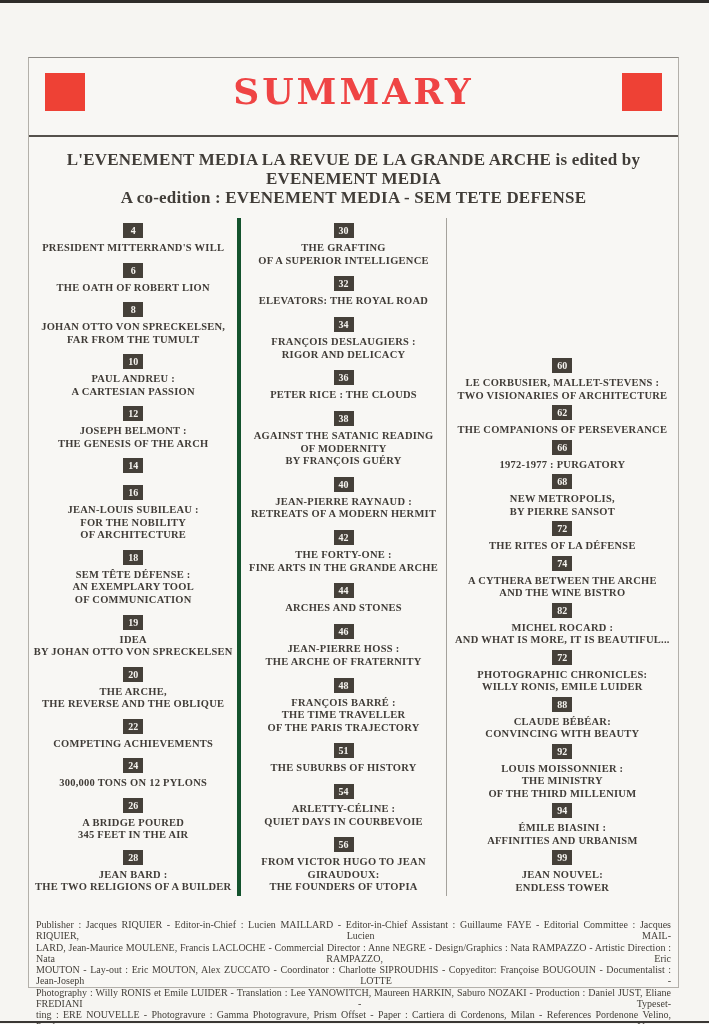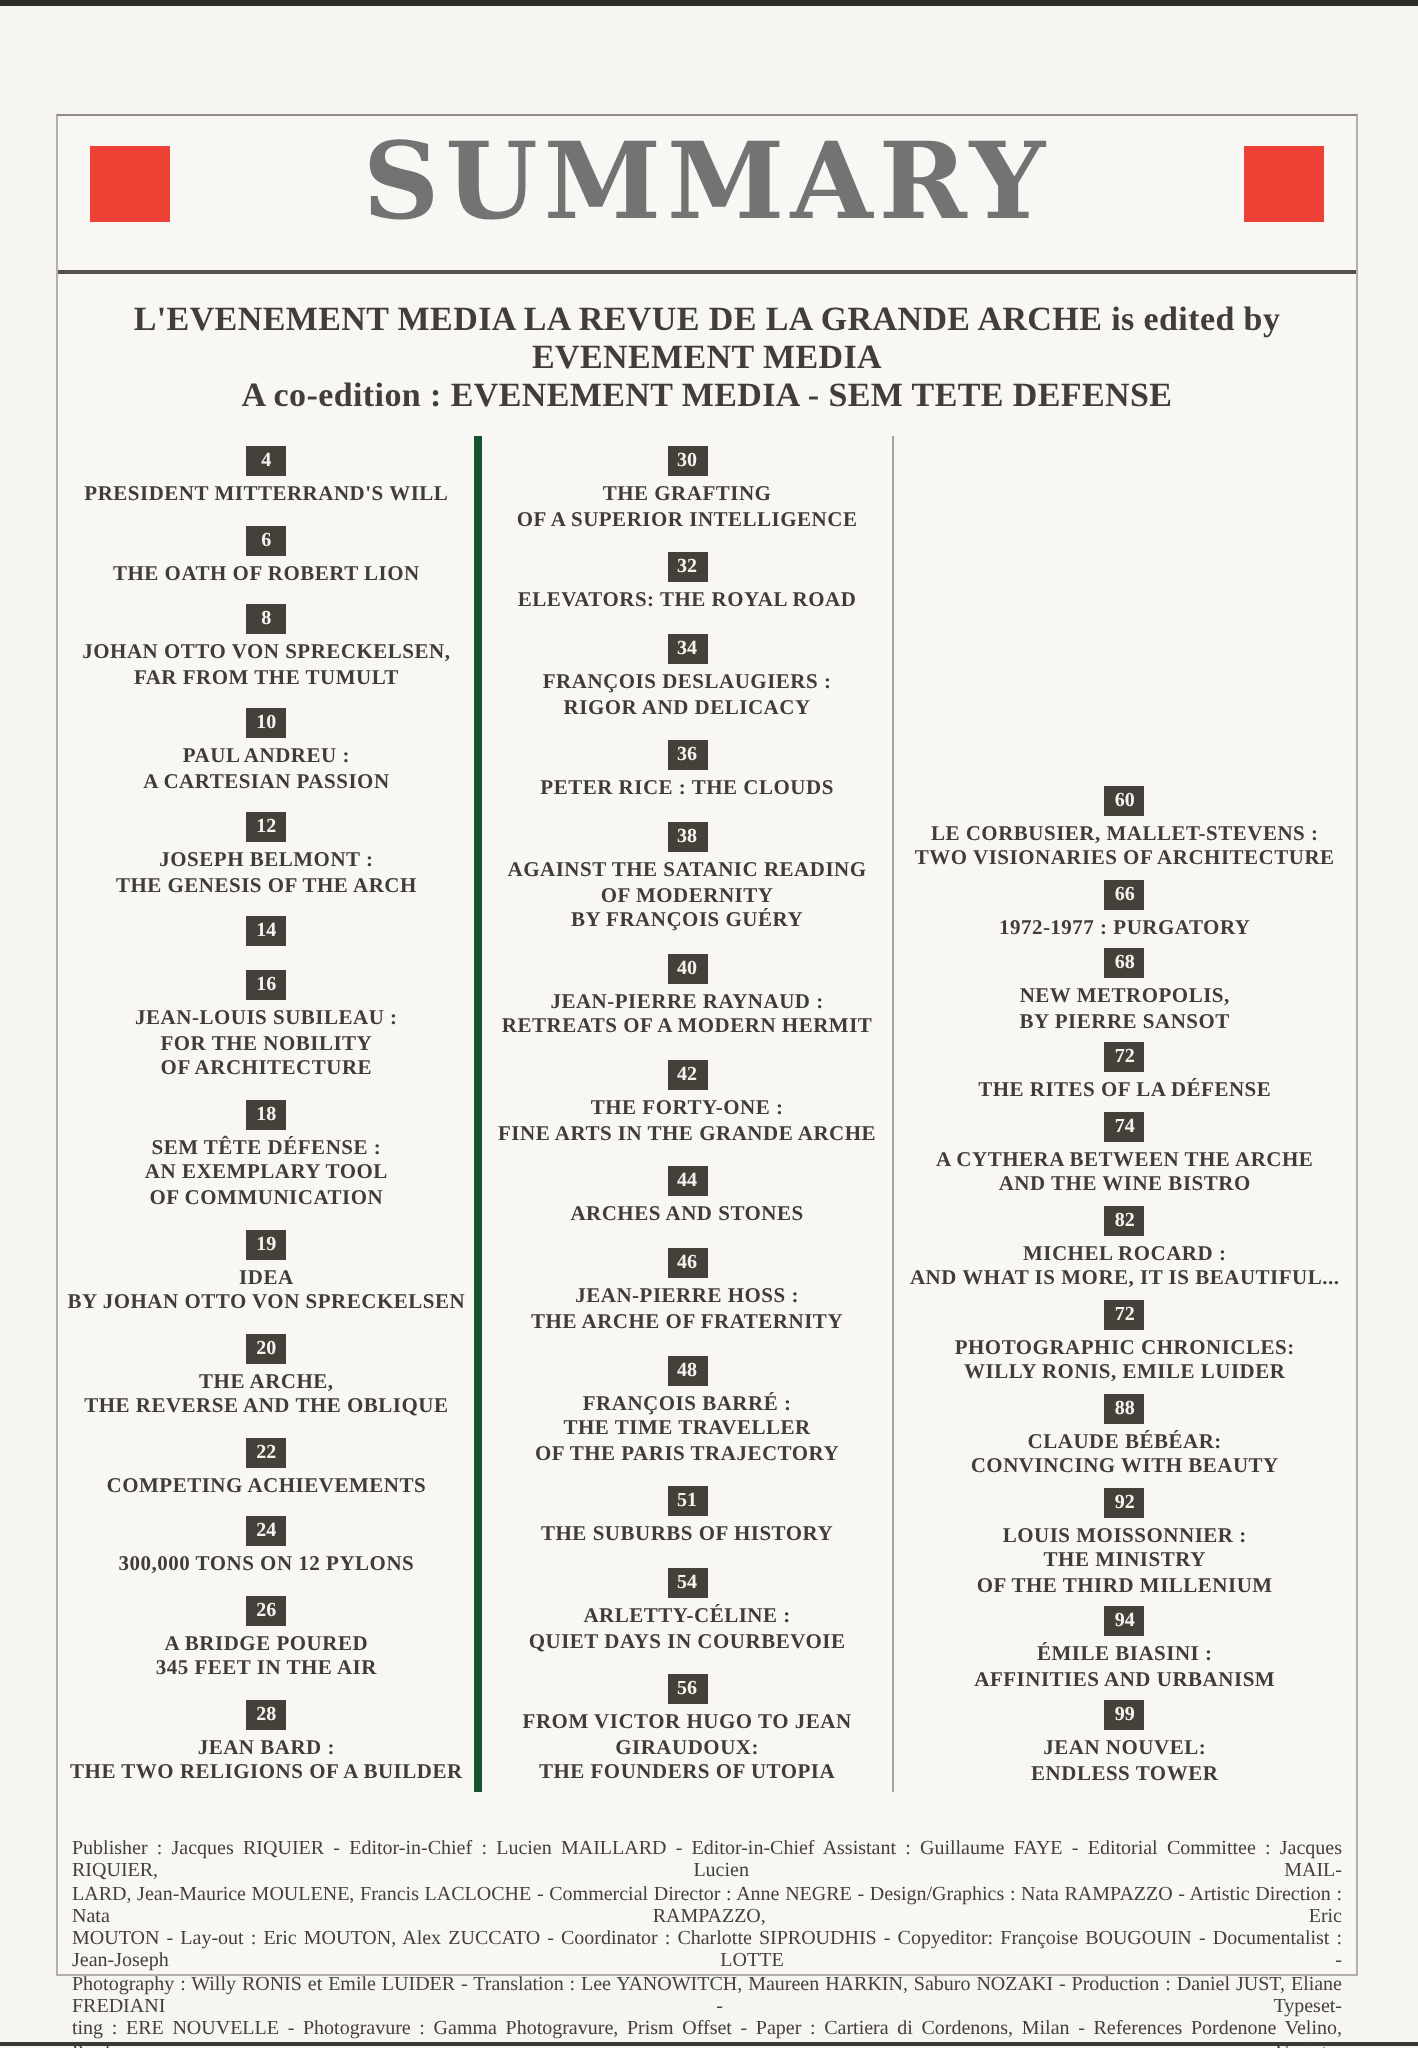--- a/index.html
+++ b/index.html
@@ -18,22 +18,22 @@
     border:1px solid #b3b0aa;border-top-color:#8f8c87;
     background:#f8f7f4;box-sizing:border-box;
   }
   .header-row{
     display:flex;justify-content:space-between;align-items:flex-start;
     padding:15px 16px 0 16px;height:46px;
   }
   .red-square{width:40px;height:38px;background:#ee4135;}
   .page-title{
     font-family:"DejaVu Serif","Liberation Serif",serif;
-    font-size:53px;font-weight:bold;letter-spacing:3px;
-    line-height:44px;margin-top:-4px;color:#737373;
+    font-size:36px;font-weight:bold;letter-spacing:3px;
+    line-height:44px;margin-top:-4px;color:#ef4444;
   }
   .title-rule{border:none;border-top:2px solid #55514c;margin:16px 0 0 0;}
   .subtitle{ text-align:center;margin-top:13px;font-weight:bold;color:#413d38;}
   .subtitle .line{font-size:17px;line-height:19px;letter-spacing:0.2px;}
   .columns{
     display:flex;flex-direction:row;align-items:stretch;
     margin-top:11px;height:678px;
   }
   .column{
     display:flex;flex-direction:column;justify-content:space-between;
@@ -129,20 +129,21 @@
 OF THE PARIS TRAJECTORY</div></div>
         <div class="entry"><div class="badge">51</div><div class="entry-title">THE SUBURBS OF HISTORY</div></div>
         <div class="entry"><div class="badge">54</div><div class="entry-title">ARLETTY-CÉLINE :
 QUIET DAYS IN COURBEVOIE</div></div>
         <div class="entry"><div class="badge">56</div><div class="entry-title">FROM VICTOR HUGO TO JEAN GIRAUDOUX:
 THE FOUNDERS OF UTOPIA</div></div>
       </div>
     <div class="column c3">
         <div class="entry"><div class="badge">60</div><div class="entry-title">LE CORBUSIER, MALLET-STEVENS :
 TWO VISIONARIES OF ARCHITECTURE</div></div>
+        <div class="entry"><div class="badge">62</div><div class="entry-title">THE COMPANIONS OF PERSEVERANCE</div></div>
         <div class="entry"><div class="badge">66</div><div class="entry-title">1972-1977 : PURGATORY</div></div>
         <div class="entry"><div class="badge">68</div><div class="entry-title">NEW METROPOLIS,
 BY PIERRE SANSOT</div></div>
         <div class="entry"><div class="badge">72</div><div class="entry-title">THE RITES OF LA DÉFENSE</div></div>
         <div class="entry"><div class="badge">74</div><div class="entry-title">A CYTHERA BETWEEN THE ARCHE
 AND THE WINE BISTRO</div></div>
         <div class="entry"><div class="badge">82</div><div class="entry-title">MICHEL ROCARD :
 AND WHAT IS MORE, IT IS BEAUTIFUL...</div></div>
         <div class="entry"><div class="badge">72</div><div class="entry-title">PHOTOGRAPHIC CHRONICLES:
 WILLY RONIS, EMILE LUIDER</div></div>

